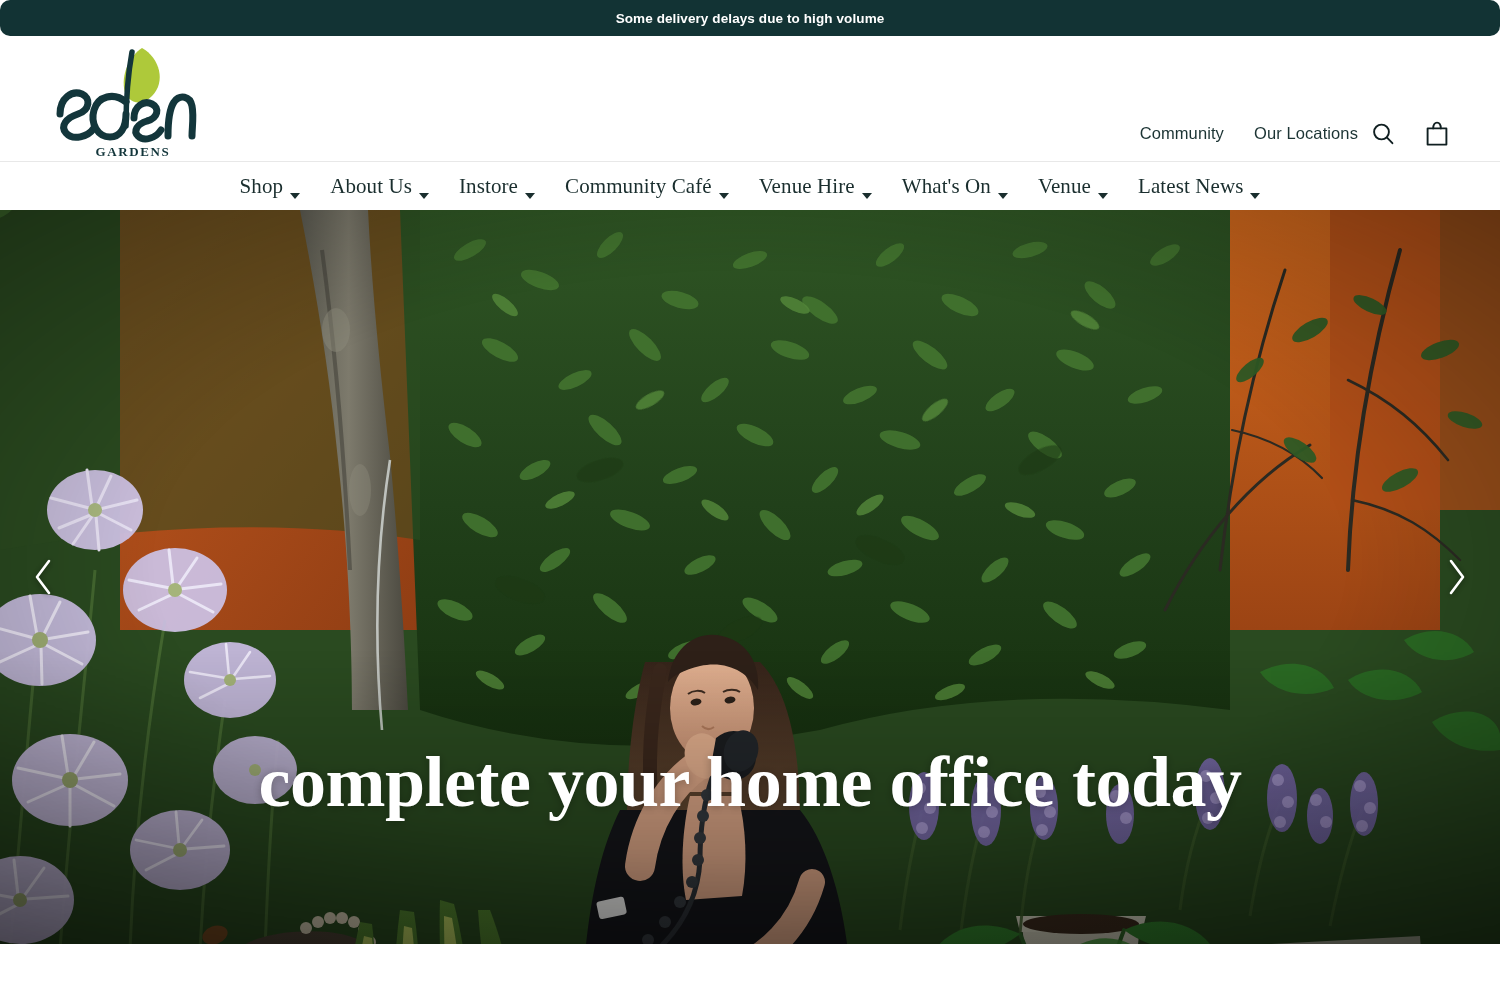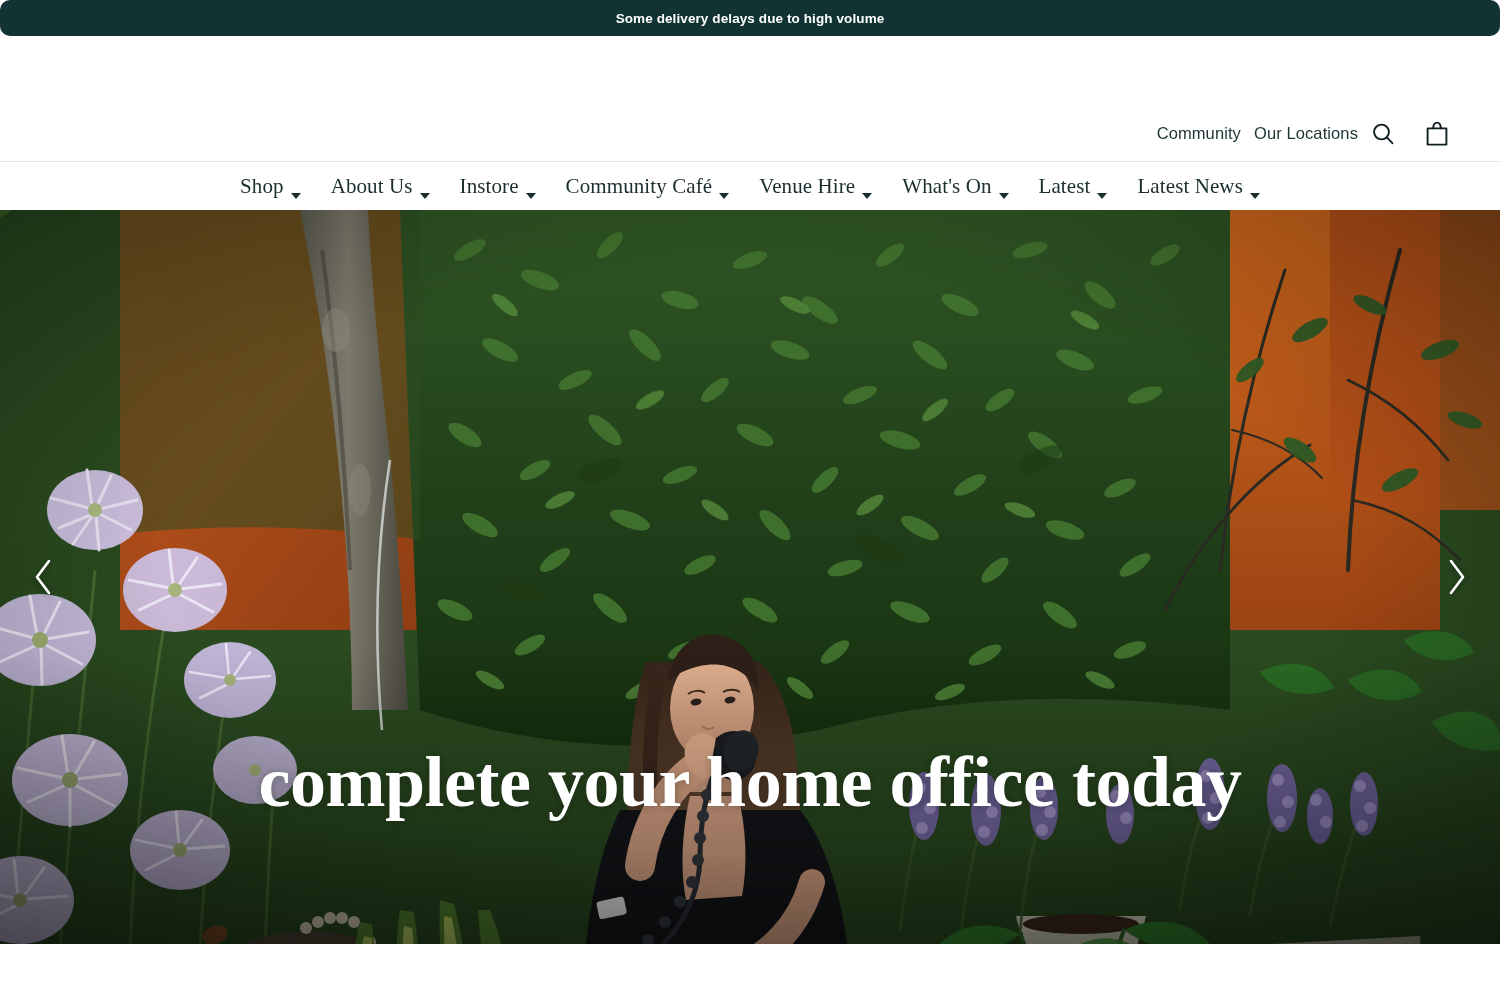--- a/index.html
+++ b/index.html
@@ -35,21 +35,21 @@
   .logo{
     position:absolute; left:48px; top:4px;
     width:170px; height:120px;
     text-decoration:none;
     display:block;
   }
   .logo svg{ display:block; }
 
   .util-nav{
     position:absolute; right:142px; top:88px;
-    display:flex; gap:13px; align-items:center;
+    display:flex; gap:30px; align-items:center;
   }
   .util-link{
     color:#1c3434;
     font-size:16.5px;
     text-decoration:none;
     font-family:"Liberation Sans", sans-serif;
     letter-spacing:.1px;
     white-space:nowrap;
   }
   .icon-group{
@@ -133,20 +133,38 @@
 </style>
 </head>
 <body>
 
 <div class="announcement">
   <span class="msg">Some delivery delays due to high volume</span>
 </div>
 
 <div class="header">
 
+  <a href="#" class="logo">
+    <svg viewBox="0 0 170 120" width="170" height="120" aria-hidden="true">
+
+      <path d="M94 8 C112 18 118 42 104 56 C92 68 78 62 76 48 C74 32 82 16 94 8 Z" fill="#aec93a"></path>
+
+      <path d="M84 12 C80 34 78 58 78 86" stroke="#13363b" stroke-width="5.5" fill="none" stroke-linecap="round"></path>
+
+      <path d="M12 74 C12 58 24 50 34 54 C43 58 42 70 30 74 C18 78 12 86 18 93 C25 101 40 97 46 88" stroke="#13363b" stroke-width="7" fill="none" stroke-linecap="round" stroke-linejoin="round"></path>
+
+      <path d="M78 62 C66 52 50 56 46 70 C42 84 50 97 62 97 C72 97 78 88 78 74" stroke="#13363b" stroke-width="7" fill="none" stroke-linecap="round"></path>
+
+      <path d="M86 78 C86 66 96 60 104 64 C112 68 110 78 99 81 C89 84 85 91 90 96 C96 102 108 98 113 90" stroke="#13363b" stroke-width="7" fill="none" stroke-linecap="round" stroke-linejoin="round"></path>
+
+      <path d="M120 96 C120 80 122 68 126 62 C132 54 142 56 144 66 C146 76 144 88 144 96" stroke="#13363b" stroke-width="7" fill="none" stroke-linecap="round"></path>
+      <text x="85" y="116" text-anchor="middle" fill="#13363b" font-family="Liberation Serif, serif" font-size="13" font-weight="700" letter-spacing="1.6">GARDENS</text>
+      <text x="85" y="132" text-anchor="middle" fill="#13363b" font-family="Liberation Serif, serif" font-size="12" letter-spacing="0.9">INDOOR &amp; OUTDOOR</text>
+    </svg>
+  </a>
 
   <div class="util-nav">
     <a href="#" class="util-link">Community</a>
     <a href="#" class="util-link">Our Locations</a>
   </div>
 
   <div class="icon-group">
     <button class="icon-btn" aria-label="Search">
       <svg width="26" height="26" viewBox="0 0 26 26" fill="none">
         <circle cx="11.5" cy="11" r="7.4" stroke="#101f21" stroke-width="1.9"></circle>
@@ -181,21 +199,21 @@
   </a>
   <a href="#" class="nav-item">
     <span class="nav-label">Venue Hire</span>
     <span class="caret"></span>
   </a>
   <a href="#" class="nav-item">
     <span class="nav-label">What's On</span>
     <span class="caret"></span>
   </a>
   <a href="#" class="nav-item">
-    <span class="nav-label">Latest</span>
+    <span class="nav-label">Venue</span>
     <span class="caret"></span>
   </a>
   <a href="#" class="nav-item">
     <span class="nav-label">Latest News</span>
     <span class="caret"></span>
   </a>
 </nav>
 
 <section class="hero">
 

